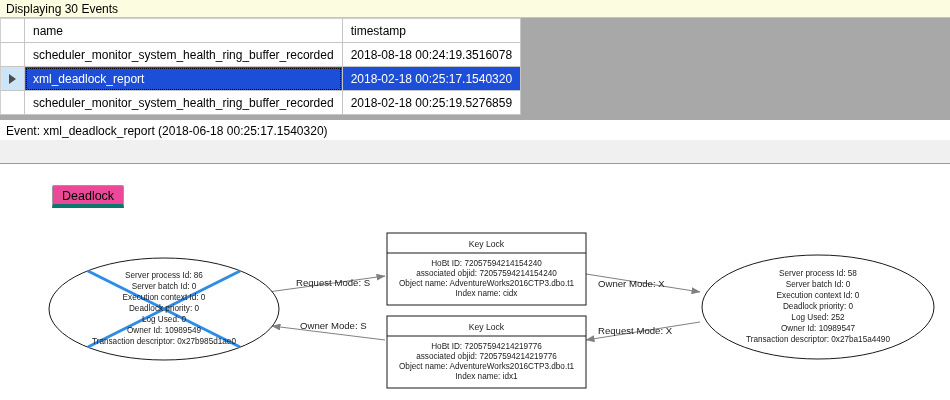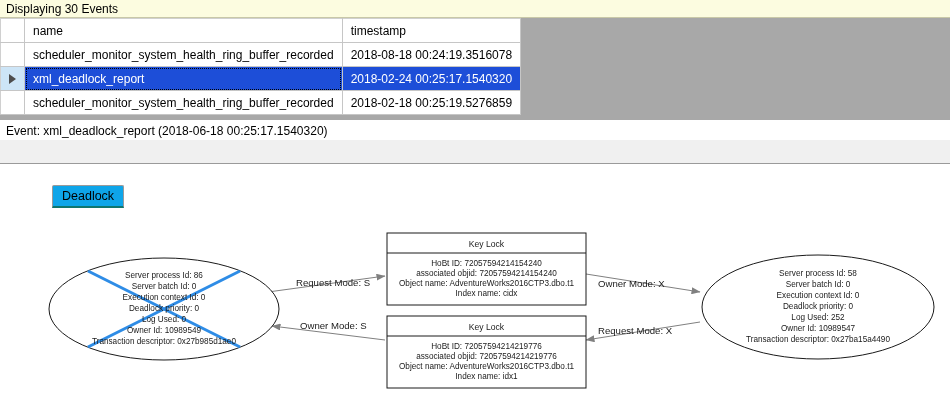--- a/index.html
+++ b/index.html
@@ -71,22 +71,22 @@
     position:absolute;bottom:0;height:20px;line-height:20px;
     padding:0 9px;font-size:12px;
     border:1px solid #9a9a9a;border-bottom:none;
     background:#eceae4;color:#000;box-sizing:border-box;
     border-radius:2px 2px 0 0;
     margin-top:44px;
   }
   .tab.inactive{left:4px;top:5px;height:19px;line-height:18px;background:#e6e4de;}
   .tab.active{
     left:52px;top:1px;height:23px;line-height:21px;
-    background:#0ea5e9;z-index:3;font-size:12.5px;
-    border-bottom:2px solid #0f766e;
+    background:#ec4899;z-index:3;font-size:12.5px;
+    border-bottom:4px solid #0f766e;
   }
 
   
   .diagram{
     position:absolute;left:0;top:164px;width:950px;height:236px;
     background:#ffffff;border-top:none;overflow:hidden;
   }
   .diagram svg{display:block;}
 
   .nodeText{font-family:"Liberation Sans",sans-serif;font-size:8.2px;fill:#1a1a1a;}
@@ -115,21 +115,21 @@
         <tr>
           <td class="col-sel"></td>
           <td class="col-name">scheduler_monitor_system_health_ring_buffer_recorded</td>
           <td class="col-ts">2018-08-18 00:24:19.3516078</td>
         </tr>
         <tr class="sel">
           <td class="col-sel">
             <span class="rowptr"></span>
           </td>
           <td class="col-name">xml_deadlock_report</td>
-          <td class="col-ts">2018-02-24 00:25:17.1540320</td>
+          <td class="col-ts">2018-02-18 00:25:17.1540320</td>
         </tr>
         <tr>
           <td class="col-sel"></td>
           <td class="col-name">scheduler_monitor_system_health_ring_buffer_recorded</td>
           <td class="col-ts">2018-02-18 00:25:19.5276859</td>
         </tr>
       </tbody>
     </table>
   </div>
 

